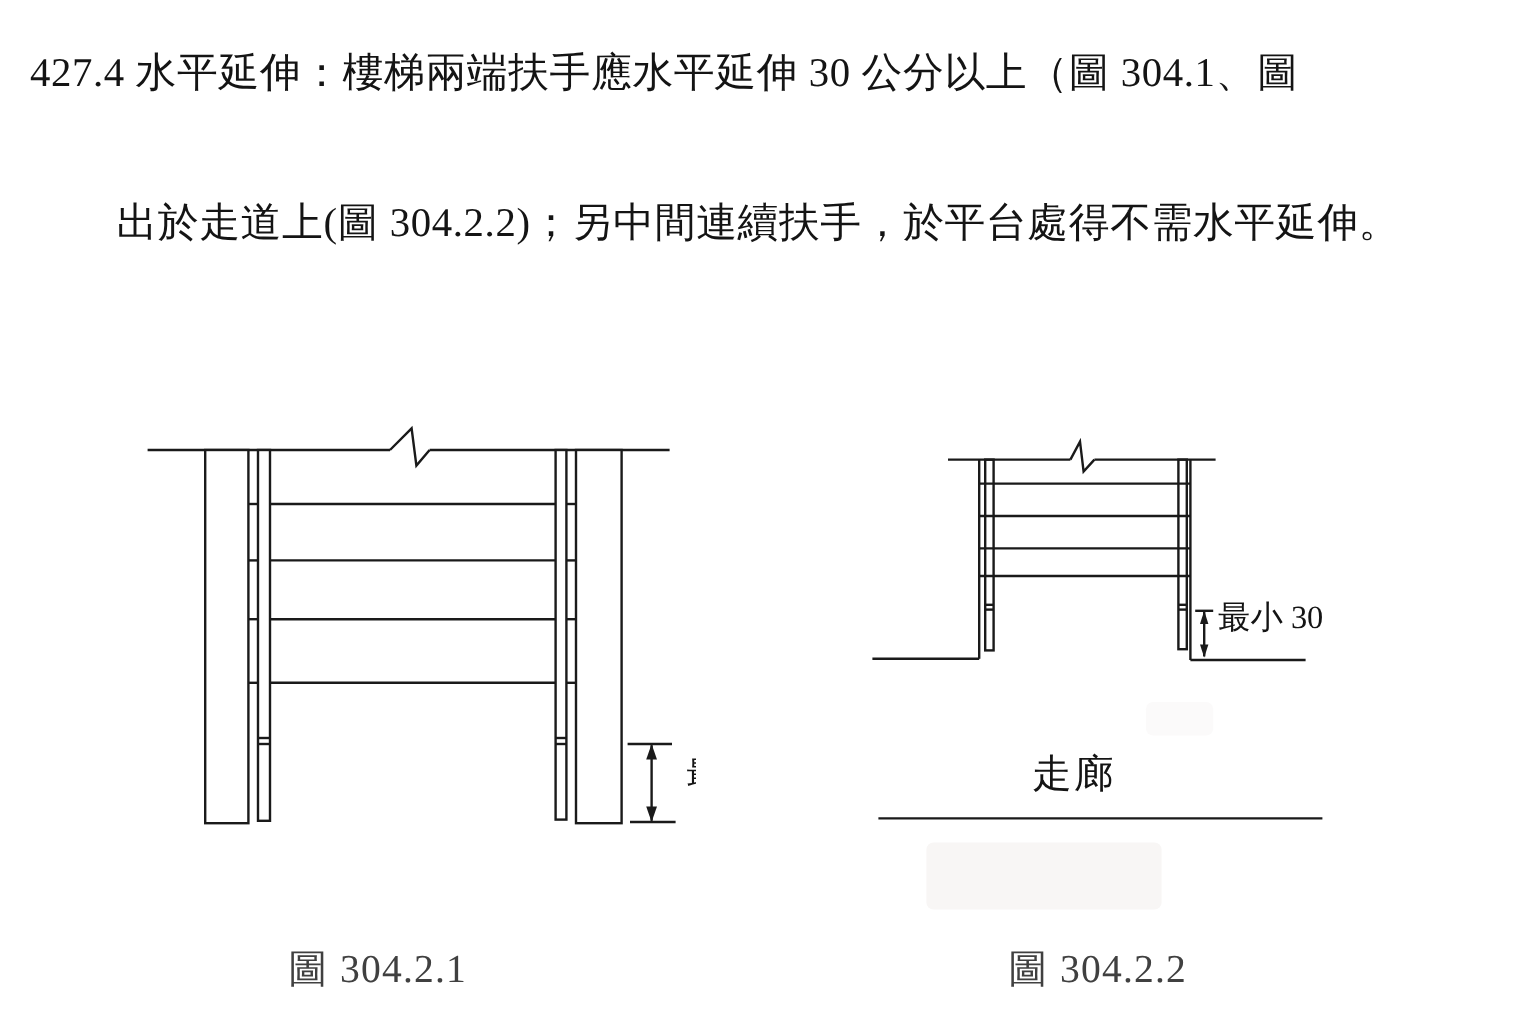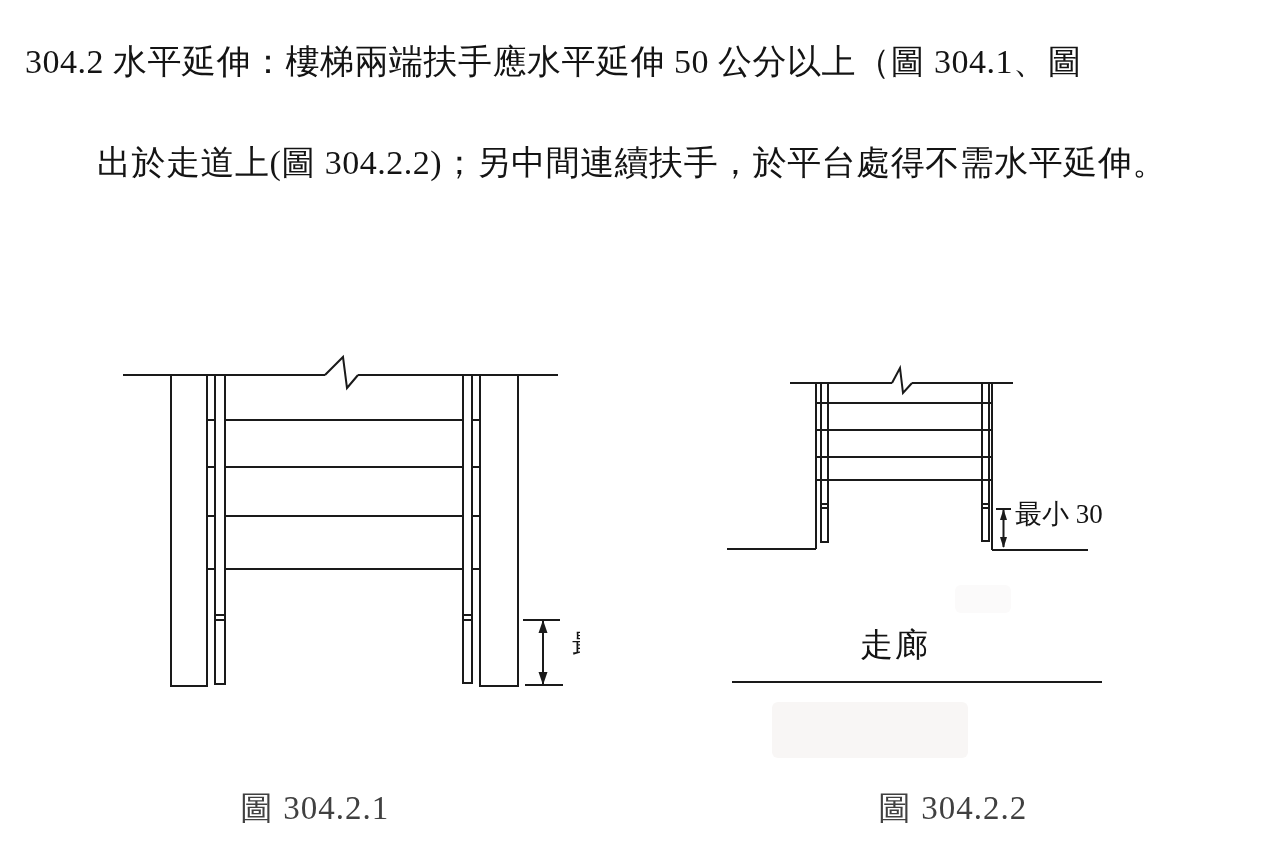--- a/index.html
+++ b/index.html
@@ -45,22 +45,22 @@
     pointer-events: none;
   }
   #smudge-1 { left: 772px; top: 702px; width: 196px; height: 56px; background: #f8f6f5; }
   #smudge-2 { left: 955px; top: 585px; width: 56px;  height: 28px; background: #fbfafa; }
 </style>
 </head>
 <body>
 
 <div id="page">
 
-  <div class="para-line" style="left:25px; top:42px;">304.2 水平延伸：樓梯兩端扶手應水平延伸 50 公分以上（圖 304.1、圖</div>
-  <div class="para-line" style="left:97px; top:143px;font-family:Liberation Serif, serif;">出於走道上(圖 304.2.2)；另中間連續扶手，於平台處得不需水平延伸。</div>
+  <div class="para-line" style="left:25px; top:42px;">427.4 水平延伸：樓梯兩端扶手應水平延伸 30 公分以上（圖 304.1、圖</div>
+  <div class="para-line" style="left:97px; top:167px;font-family:Liberation Serif, serif;">出於走道上(圖 304.2.2)；另中間連續扶手，於平台處得不需水平延伸。</div>
 
   <div class="smudge" id="smudge-1"></div>
   <div class="smudge" id="smudge-2"></div>
 
   <svg class="diagram" style="left:110px; top:340px;" width="470" height="380" viewBox="0 0 470 380">
     <g stroke="#1a1a1a" stroke-width="2" fill="none">
 
       <path d="M13 35 H215"></path>
       <polyline points="215,35 233,17 237,48 248,35"></polyline>
       <path d="M248 35 H448"></path>
@@ -148,15 +148,15 @@
     </g>
     <g fill="#1a1a1a" stroke="none">
       <path d="M288.5 149 L285 160 L292 160 Z"></path>
       <path d="M288.5 188 L285 177 L292 177 Z"></path>
     </g>
     <text x="300" y="163" font-size="27">最小 30</text>
     <text x="145" y="296" font-size="33" letter-spacing="2">走廊</text>
   </svg>
 
   <div class="fig-caption" style="left:240px; top:789px;">圖 304.2.1</div>
-  <div class="fig-caption" style="left:840px; top:789px;margin-left:38px;">圖 304.2.2</div>
+  <div class="fig-caption" style="left:840px; top:789px;">圖 304.2.2</div>
 
 </div>
 
 </body></html>

